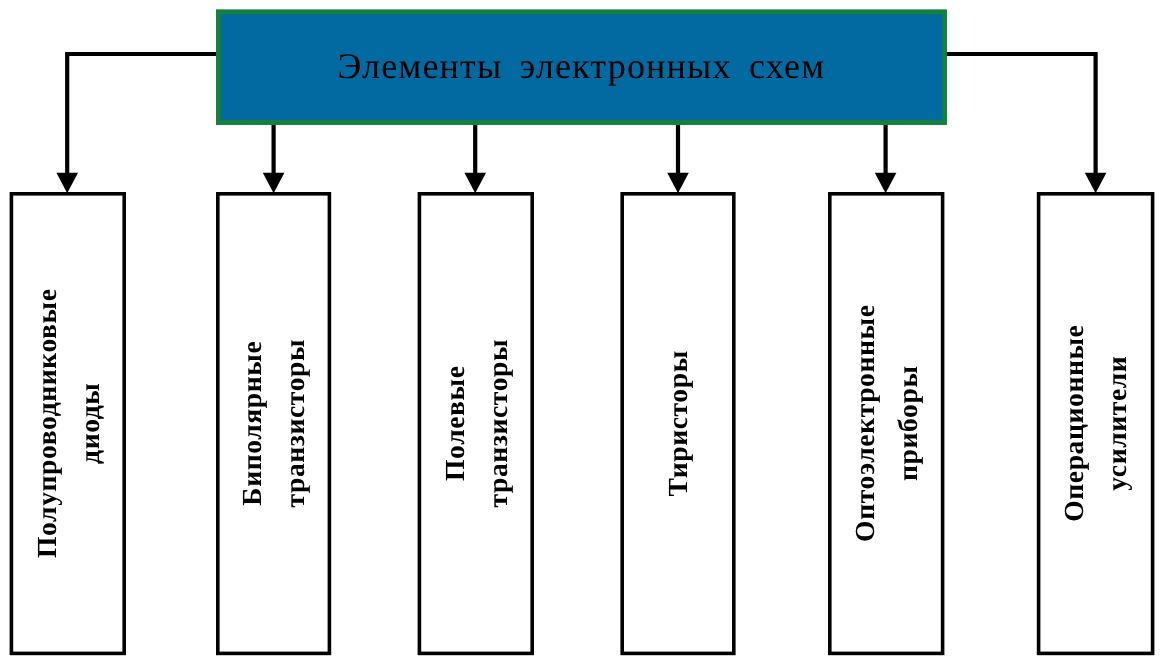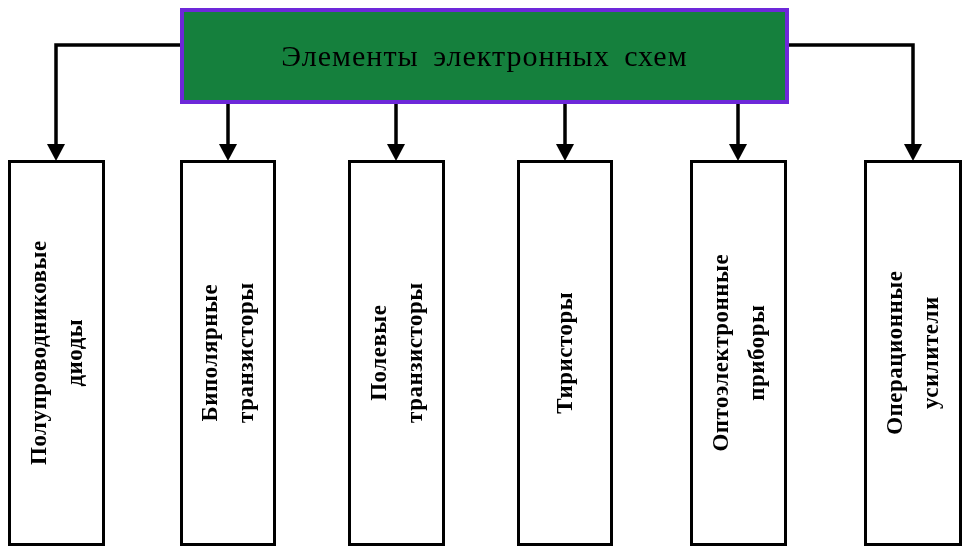--- a/index.html
+++ b/index.html
@@ -22,22 +22,22 @@
     width: 973px;
     height: 559px;
     z-index: 0;
   }
   .root-box {
     position: absolute;
     left: 180px;
     top: 8px;
     width: 609px;
     height: 96px;
-    background: #15803d;
-    border: 4px solid #6d28d9;
+    background: #0369a1;
+    border: 4px solid #15803d;
     box-sizing: border-box;
     display: flex;
     align-items: center;
     justify-content: center;
     z-index: 1;
   }
   .root-title {
     font-size: 30px;
     color: #000000;
     letter-spacing: 1px;

